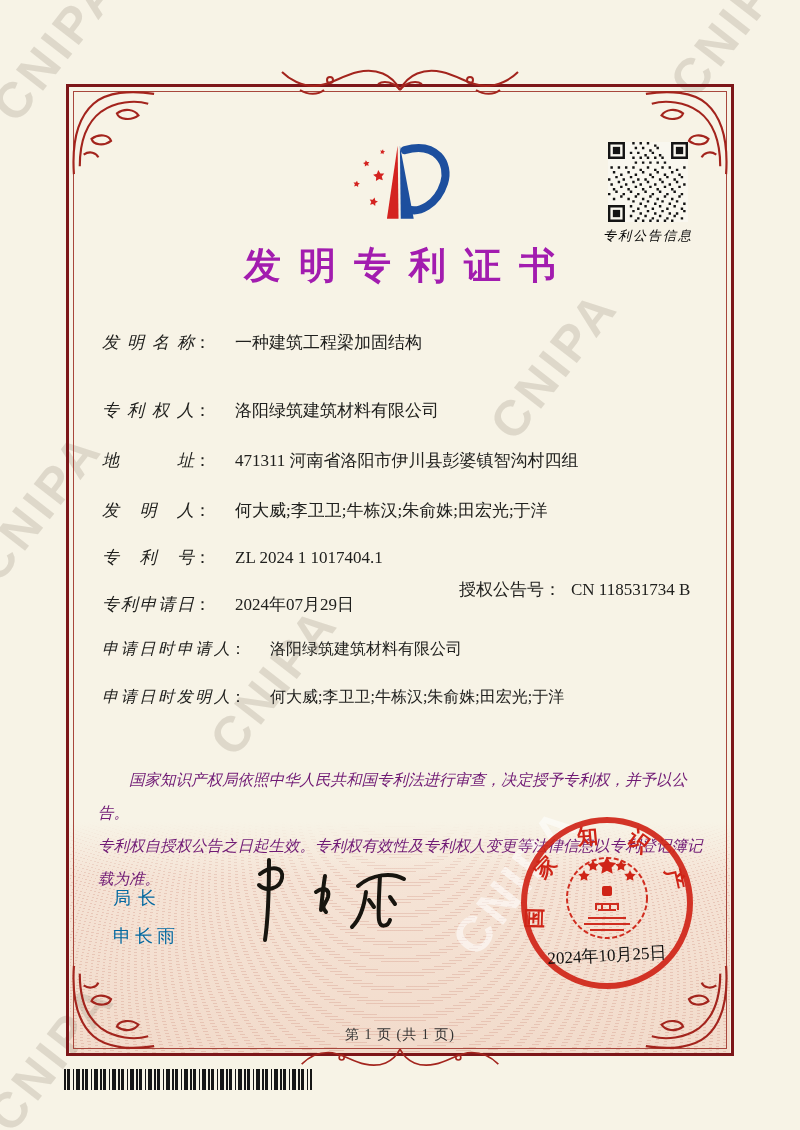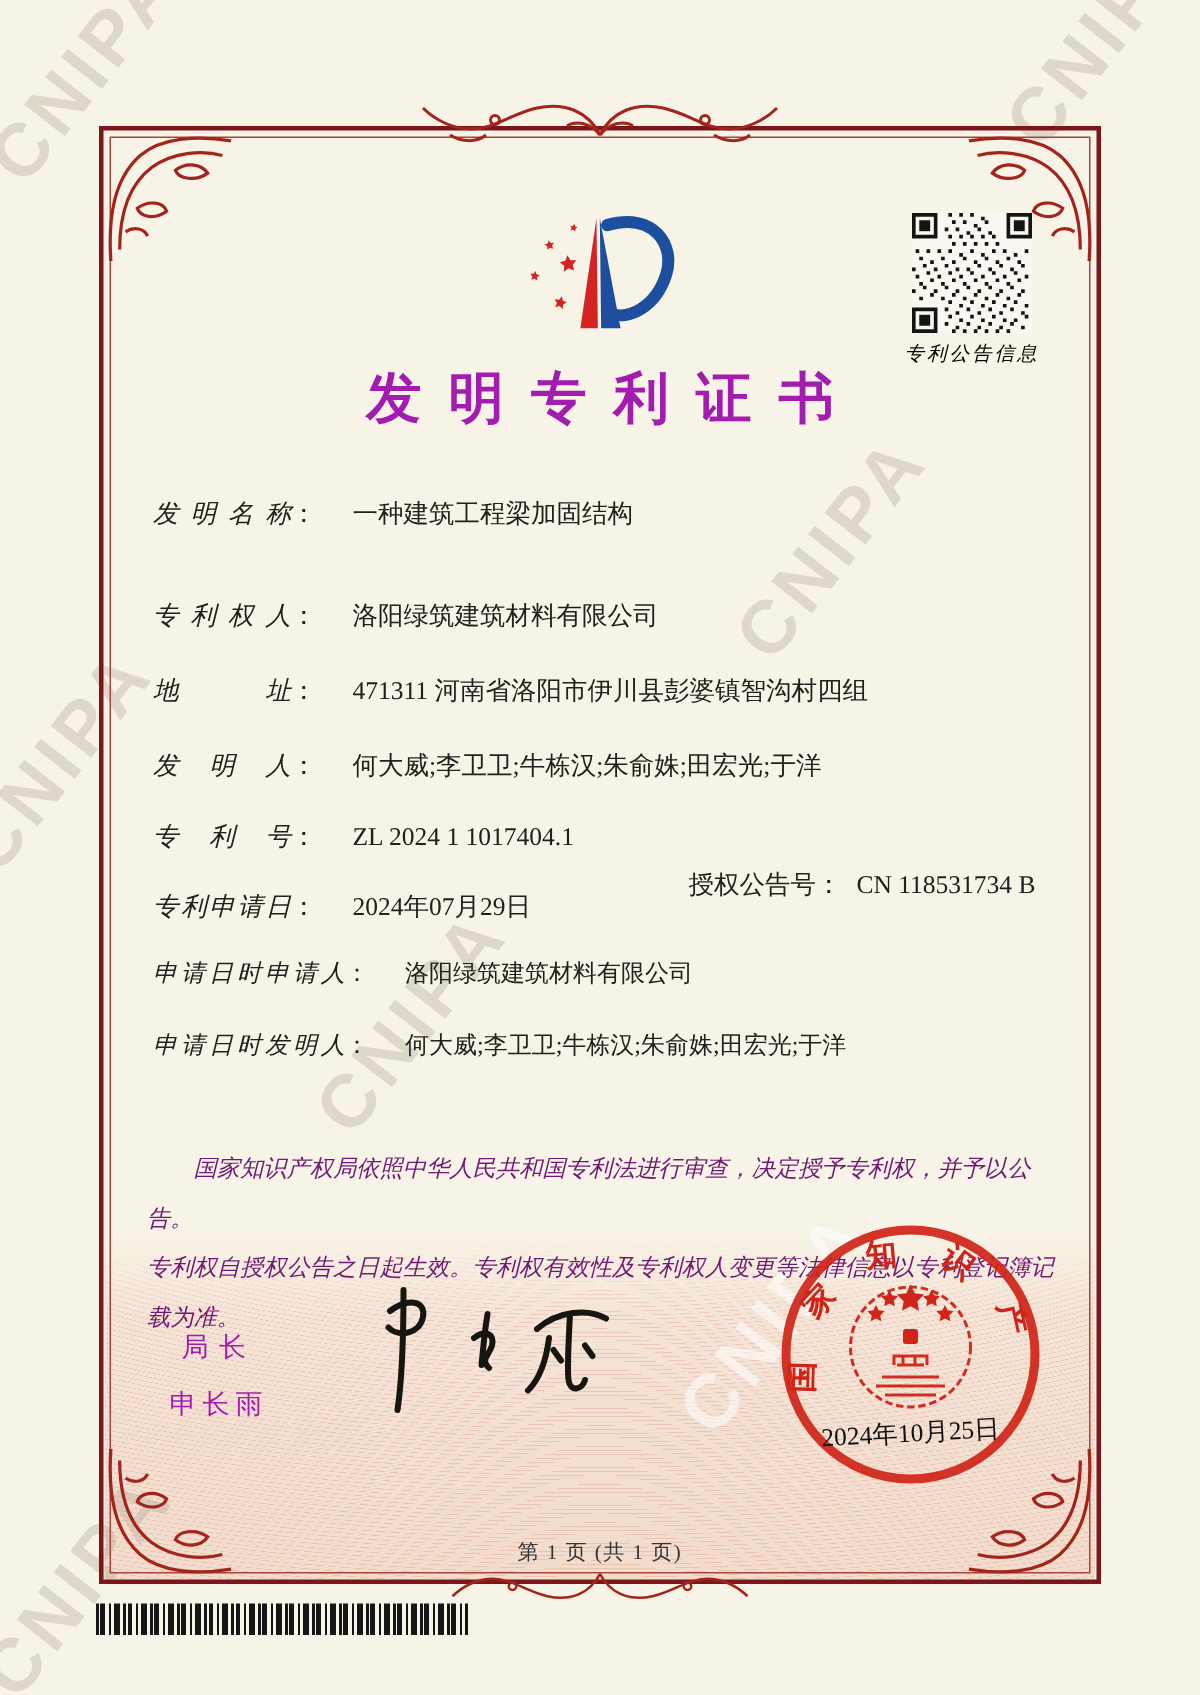--- a/index.html
+++ b/index.html
@@ -55,21 +55,21 @@
   .val{margin-left:24px;}
   .pair2{position:absolute;left:357px;top:0;white-space:nowrap;margin-top:32px;}
   .pair2 .val{margin-left:10px;}
 
   .notice{position:absolute;left:88px;right:88px;top:763px;font-size:15.5px;
           font-style:italic;line-height:33px;color:#701a75;margin-left:10px;}
   .notice .l1{text-indent:2em;}
 
   .director{position:absolute;left:113px;top:886px;z-index:6;
             font-family:"Liberation Sans","DejaVu Sans",sans-serif;
-            font-size:18px;color:#a21caf;text-align:center;}
+            font-size:18px;color:#0369a1;}
   .director .t{letter-spacing:7px;}
   .director .n{letter-spacing:4px;margin-top:14px;}
 
   .sig{position:absolute;left:222px;top:850px;z-index:6;}
 
   .seal{position:absolute;left:518px;top:814px;width:178px;height:178px;z-index:6;}
   .seal-date{position:absolute;left:518px;top:944px;width:178px;z-index:7;
              text-align:center;font-size:17px;color:#101010;transform:rotate(-3deg);}
 
   .footer{position:absolute;left:0;right:0;top:1026px;z-index:6;

